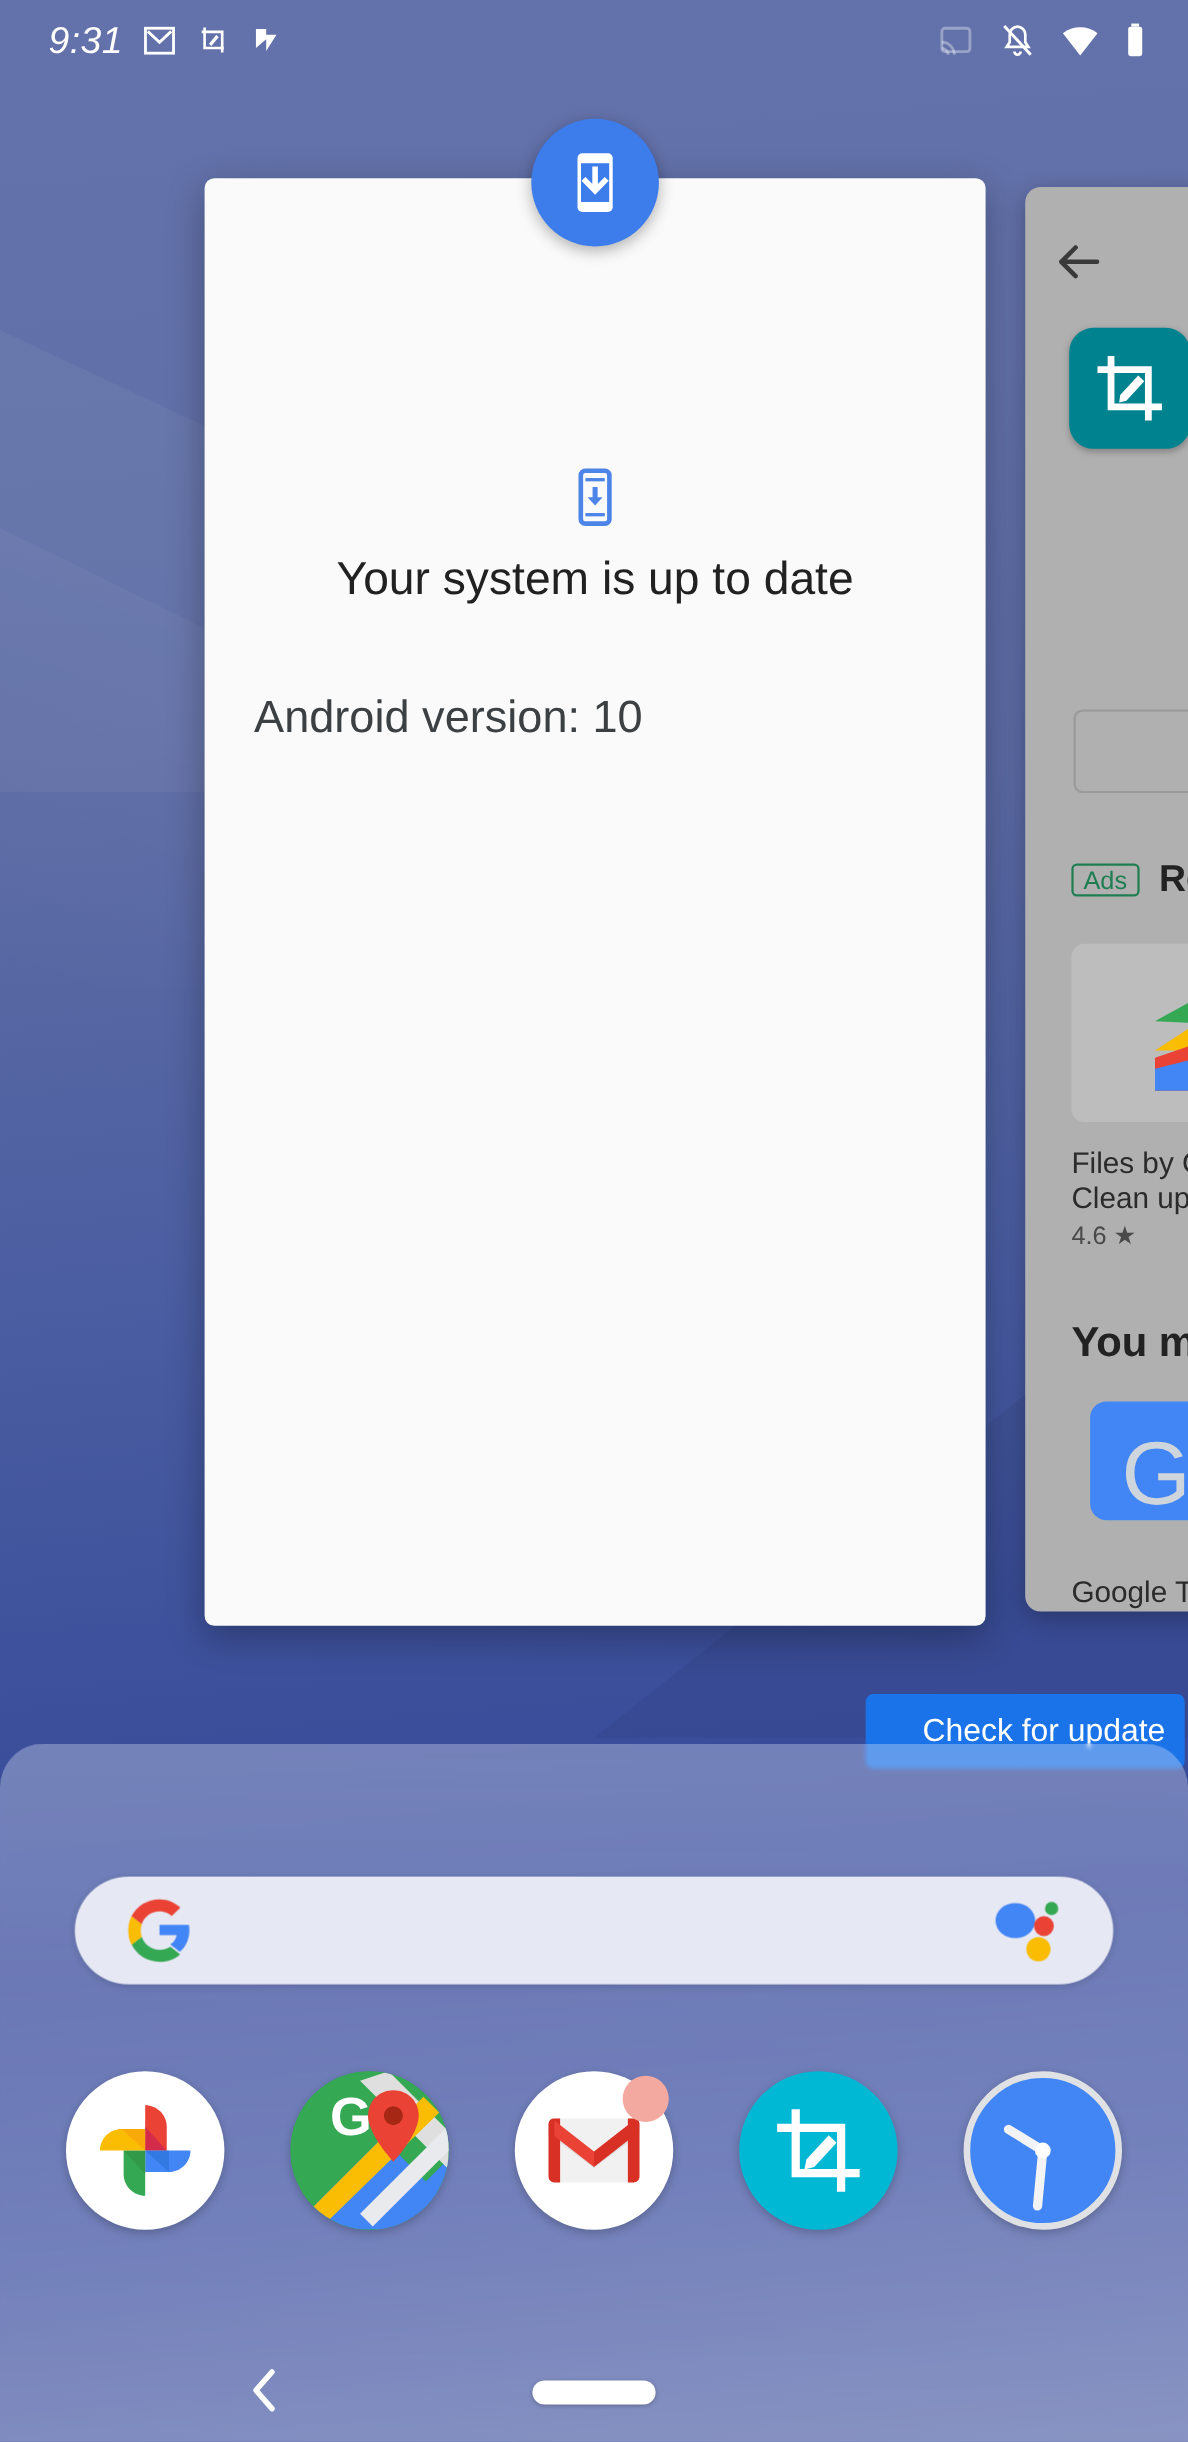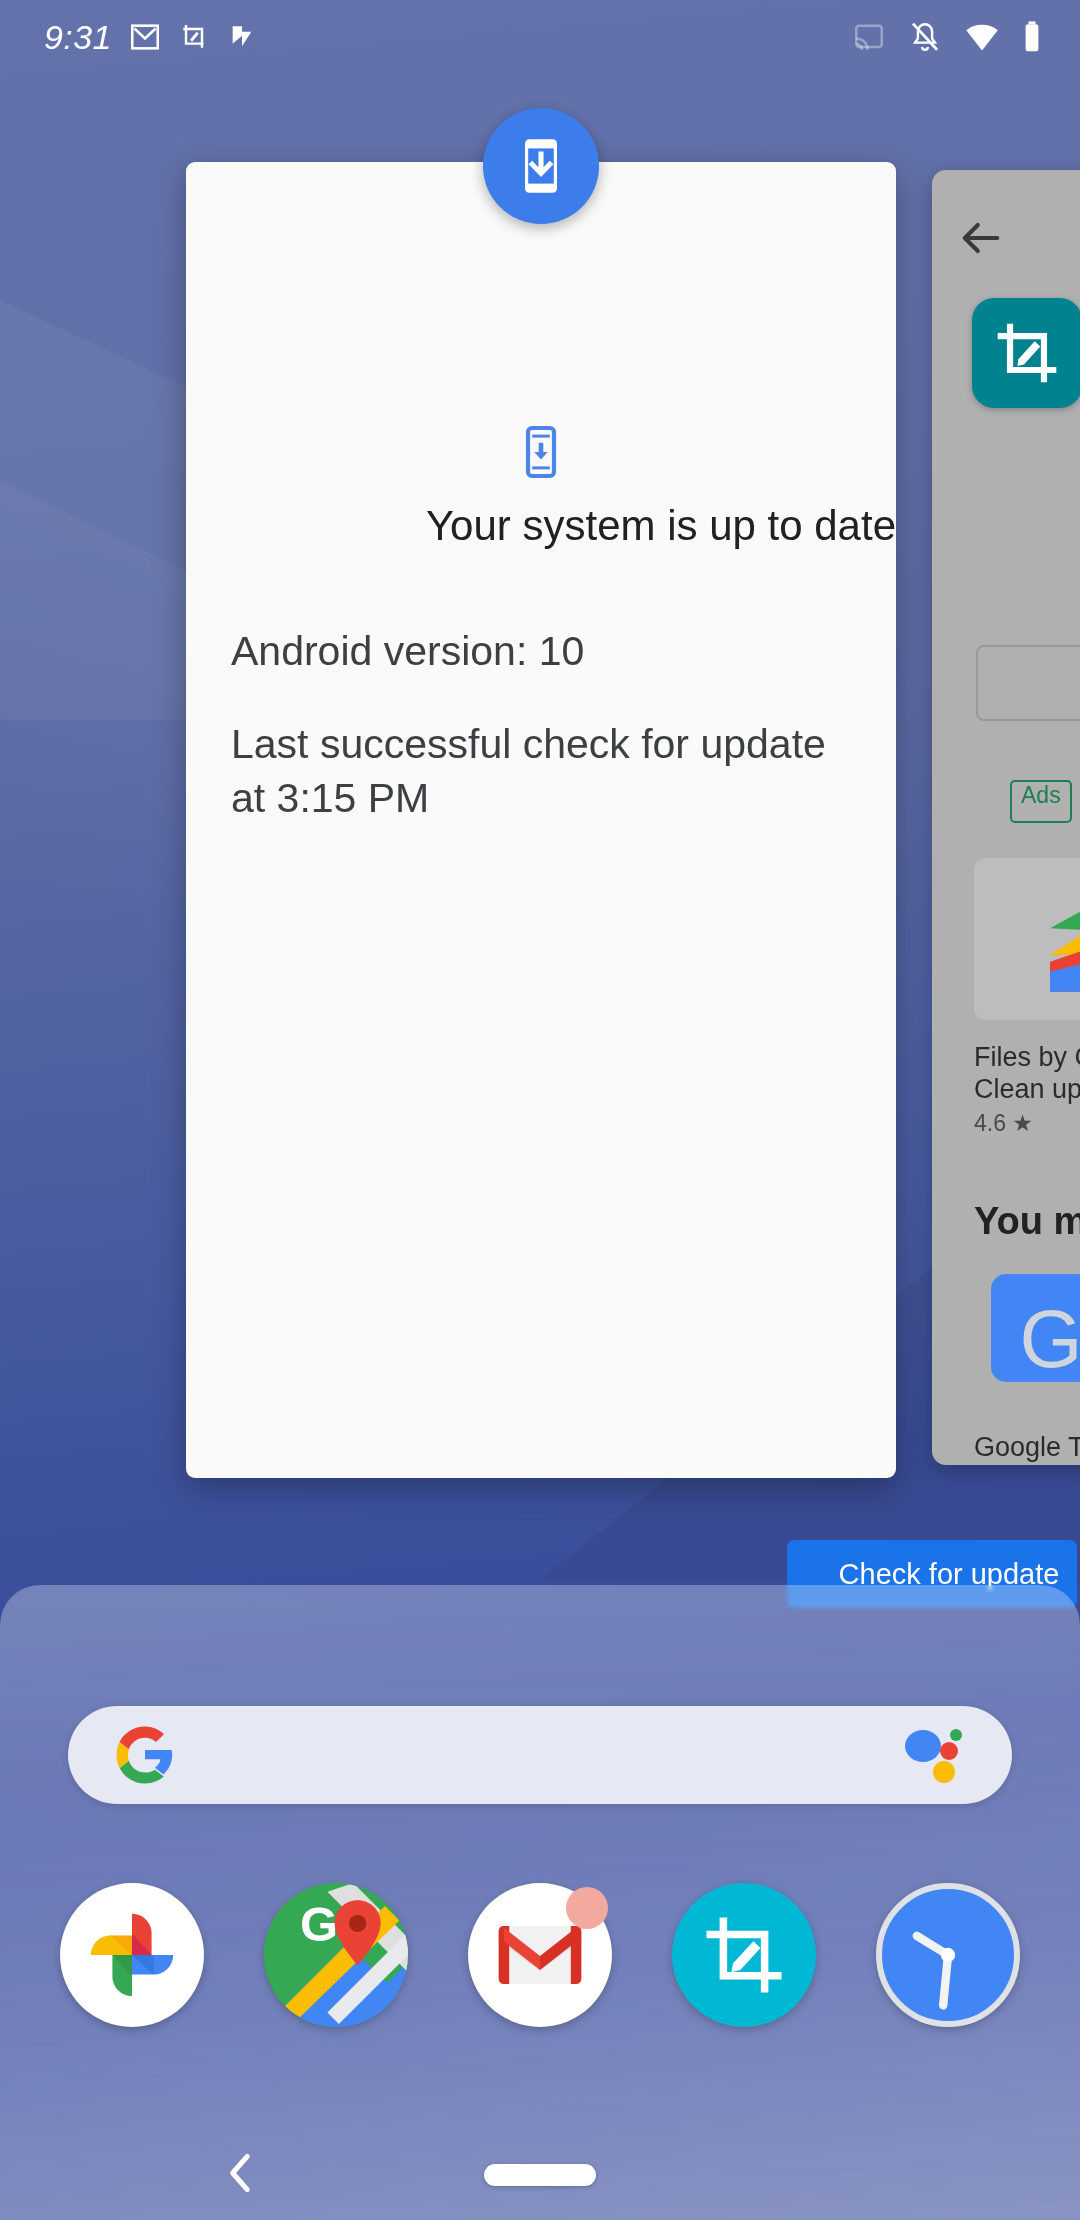--- a/index.html
+++ b/index.html
@@ -41,41 +41,41 @@
   #playstore-card .ps-back{position:absolute;left:22px;top:42px;}
   #playstore-card .ps-appicon{position:absolute;left:40px;top:128px;width:110px;height:110px;
     background:#00838f;border-radius:22px;box-shadow:0 2px 6px rgba(0,0,0,.25);}
   #playstore-card .ps-appicon .crop{position:absolute;left:18px;top:18px;}
   #playstore-card .ps-btn{position:absolute;left:44px;top:475px;width:300px;height:72px;
     border:2px solid #9a9a9a;border-radius:8px;
     display:flex;align-items:center;justify-content:center;
     color:#1e7e52;font-size:30px;letter-spacing:.6px;}
   #playstore-card .ps-adsrow{position:absolute;left:42px;top:610px;display:flex;align-items:center;gap:18px;}
   #playstore-card .ps-adsbadge{border:2px solid #1e7e52;border-radius:5px;color:#1e7e52;
-    font-size:23px;padding:2px 9px 14px;line-height:1;margin-left:36px;}
+    font-size:23px;padding:2px 9px 1px;line-height:1;}
   #playstore-card .ps-adslabel{font-size:34px;font-weight:bold;color:#222;white-space:nowrap;}
   #playstore-card .ps-tile{position:absolute;left:42px;top:688px;width:300px;height:162px;
     background:#bdbdbd;border-radius:12px;overflow:hidden;}
   #playstore-card .ps-tile .filesicon{position:absolute;left:76px;top:30px;width:200px;height:104px;}
   #playstore-card .ps-meta{position:absolute;left:42px;top:872px;color:#2b2b2b;font-size:27px;line-height:1.18;white-space:nowrap;}
   #playstore-card .ps-rating{position:absolute;left:42px;top:940px;color:#4a4a4a;font-size:23px;}
   #playstore-card .ps-section{position:absolute;left:42px;top:1030px;font-size:38px;font-weight:bold;color:#222;white-space:nowrap;}
   #playstore-card .ps-gt{position:absolute;left:50px;top:1098px;width:150px;height:150px;}
   #playstore-card .ps-gtlabel{position:absolute;left:42px;top:1262px;font-size:27px;color:#2b2b2b;white-space:nowrap;}
 
   #update-card{
     position:absolute;left:186px;top:162px;width:710px;height:1316px;
     background:#fafafa;border-radius:9px;
     box-shadow:0 10px 34px rgba(0,0,0,.30);
   }
   #update-badge{position:absolute;left:483px;top:108px;width:116px;height:116px;border-radius:58px;
     background:#3d7ceb;box-shadow:0 4px 14px rgba(0,0,0,.30);
     display:flex;align-items:center;justify-content:center;z-index:30;}
   #update-card .small-icon{position:absolute;left:0;right:0;top:262px;display:flex;justify-content:center;}
-  #update-card .title{position:absolute;left:0;right:0;top:340px;text-align:right;
+  #update-card .title{position:absolute;left:0;right:0;top:340px;text-align:center;
     font-size:42px;color:#212121;font-weight:400;}
   #update-card .body{position:absolute;left:45px;top:462px;right:45px;
     font-size:41px;color:#3c4043;line-height:1.33;}
   #update-card .body .gap{height:38px;}
   #check-btn{position:absolute;left:601px;top:1378px;width:290px;height:68px;
     background:#1a73e8;border-radius:7px;border:none;color:#fff;
     font-size:29px;font-family:"Liberation Sans",sans-serif;
     display:flex;align-items:center;justify-content:center;cursor:pointer;padding-left:40px;}
   
   #home-sheet{position:absolute;left:0;top:1585px;width:1080px;height:635px;z-index:40;
@@ -201,21 +201,20 @@
         <rect x="7.6" y="5.3" width="8.8" height="1.5" fill="#4d84e8"></rect>
         <rect x="7.6" y="21.2" width="8.8" height="1.5" fill="#4d84e8"></rect>
         <path d="M12 9.4 v6.4" stroke="#4d84e8" stroke-width="2.3"></path>
         <path d="M8.6 14 L12 17.8 L15.4 14 Z" fill="#4d84e8"></path>
       </svg>
     </div>
     <div class="title">Your system is up to date</div>
     <div class="body">
       <div>Android version: 10</div>
       <div class="gap"></div>
-      <div>Last successful check for update at 3:15 PM</div>
     </div>
     <button id="check-btn">Check for update</button>
   </div>
 </div>
 
 <div id="home-sheet"></div>
 
 <div id="searchbar">
   <span class="g">
     <svg width="62" height="62" viewBox="0 0 48 48">

